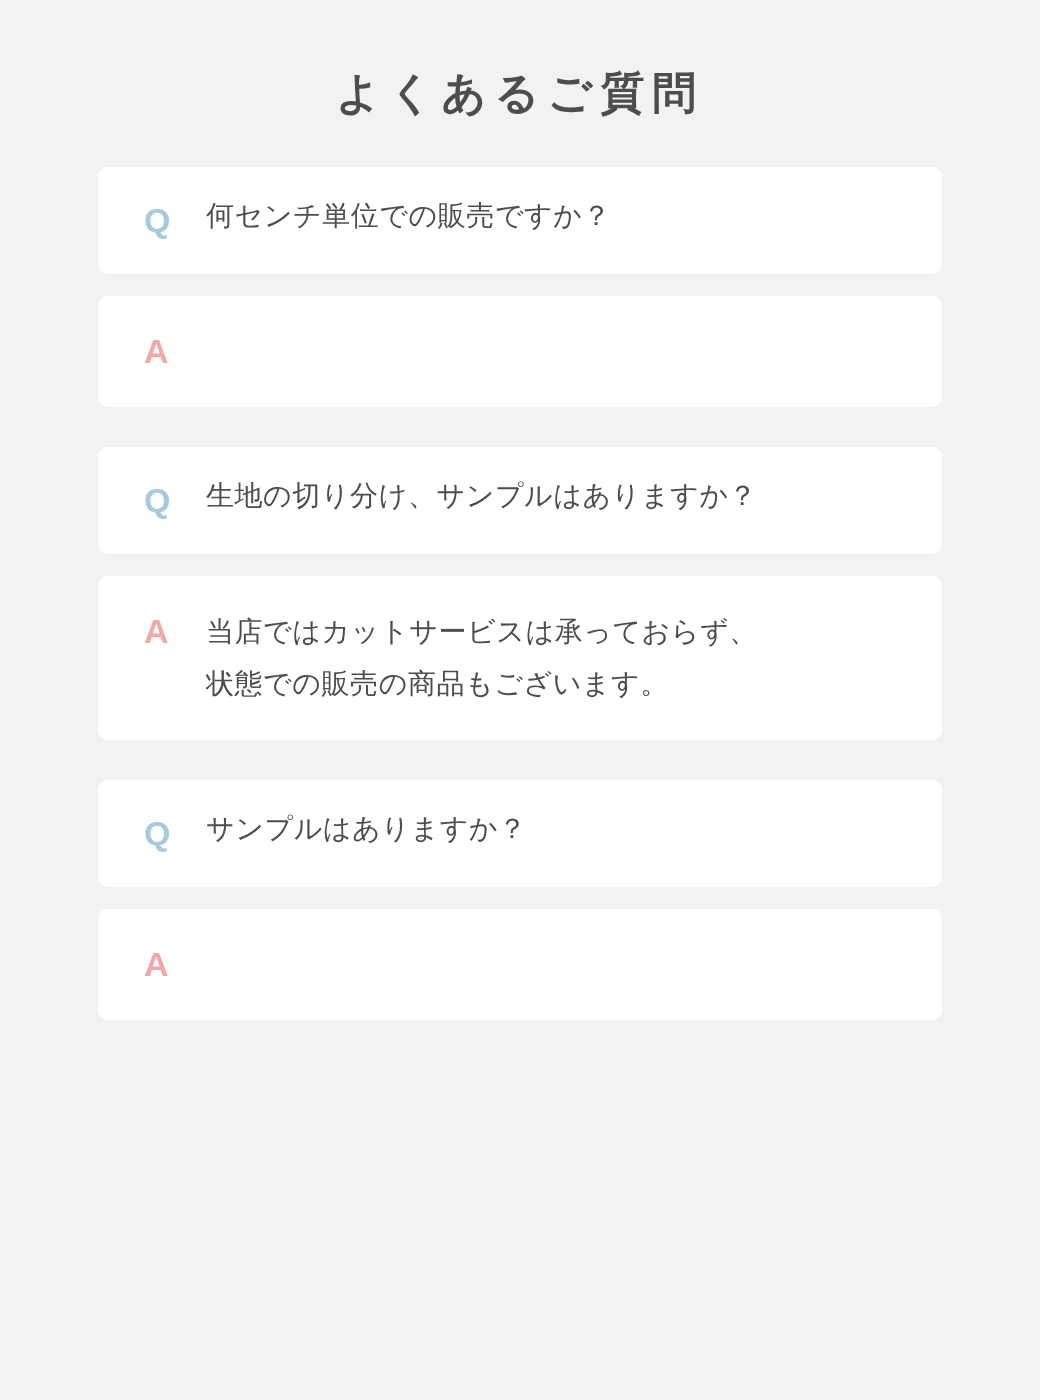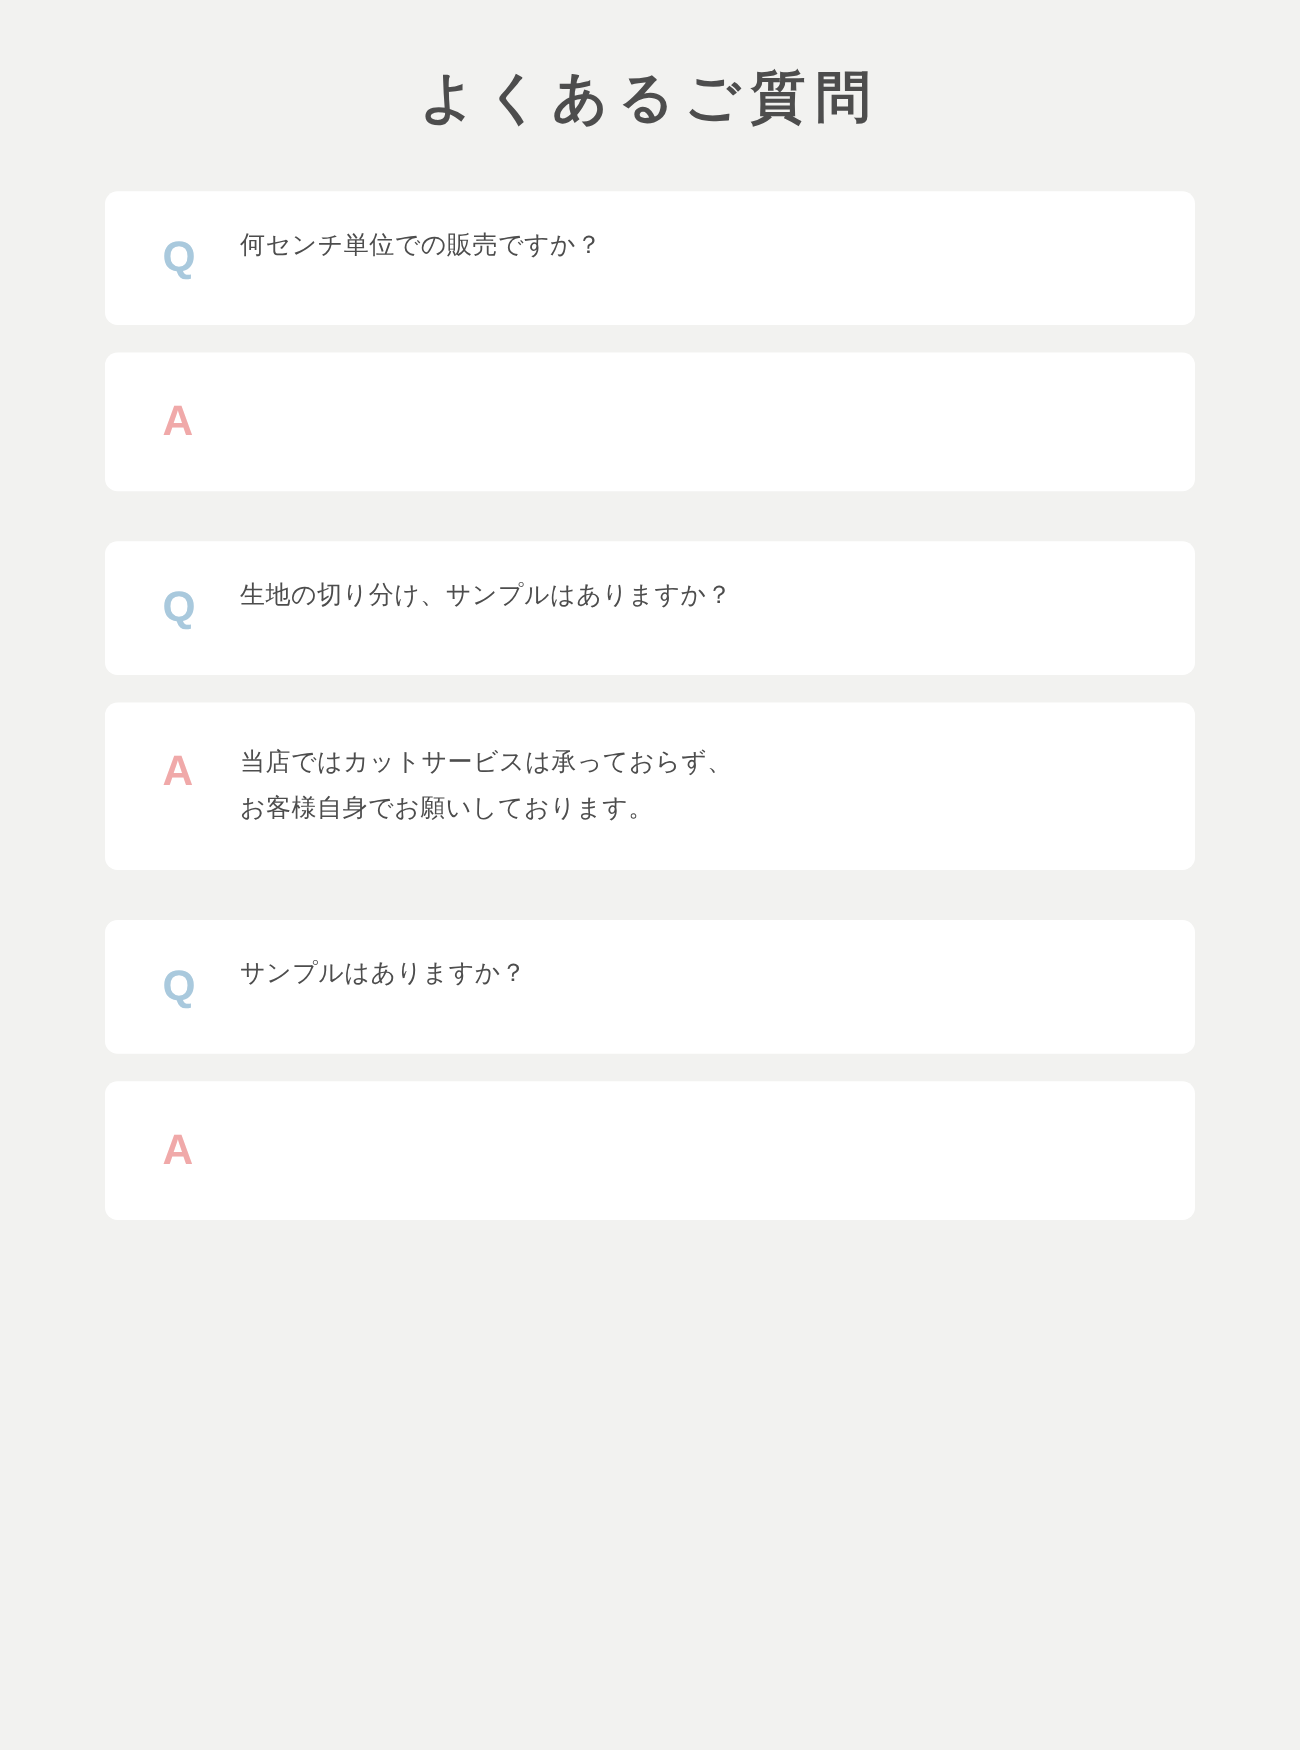--- a/index.html
+++ b/index.html
@@ -11,21 +11,21 @@
     height: 1400px;
     background: #f2f2f0;
     font-family: "Liberation Sans", "DejaVu Sans", sans-serif;
     color: #4a4a4a;
     -webkit-font-smoothing: antialiased;
   }
   .page {
     width: 1040px;
     height: 1400px;
     box-sizing: border-box;
-    padding: 2px;
+    padding: 16px;
     position: relative;
     overflow: hidden;
   }
   .faq-title {
     text-align: center;
     font-size: 44px;
     font-weight: 700;
     letter-spacing: 0.18em;
     color: #4d4d4d;
     padding-top: 48px;
@@ -67,21 +67,21 @@
     letter-spacing: 0.02em;
   }
   .marker.q {
     color: #a9c9dd;
   }
   .marker.a {
     color: #f0a9a9;
   }
   .text {
     flex: 1 1 auto;
-    font-size: 20px;
+    font-size: 28px;
     line-height: 1.85;
     color: #4d4d4d;
     letter-spacing: 0.02em;
     white-space: pre-line;
     word-break: break-all;
   }
   .question .text {
     line-height: 1.5;
   }
 </style>
@@ -102,21 +102,21 @@
       <div class="marker a">A</div>
     </div>
 
     <div class="faq-card question">
       <div class="marker q">Q</div>
       <div class="text">生地の切り分け、サンプルはありますか？</div>
     </div>
     <div class="faq-card answer">
       <div class="marker a">A</div>
       <div class="text">当店ではカットサービスは承っておらず、
-お客様自身でお願いしております。</div>
+状態での販売の商品もございます。</div>
     </div>
 
     <div class="faq-card question">
       <div class="marker q">Q</div>
       <div class="text">サンプルはありますか？</div>
     </div>
     <div class="faq-card answer last">
       <div class="marker a">A</div>
     </div>
 

